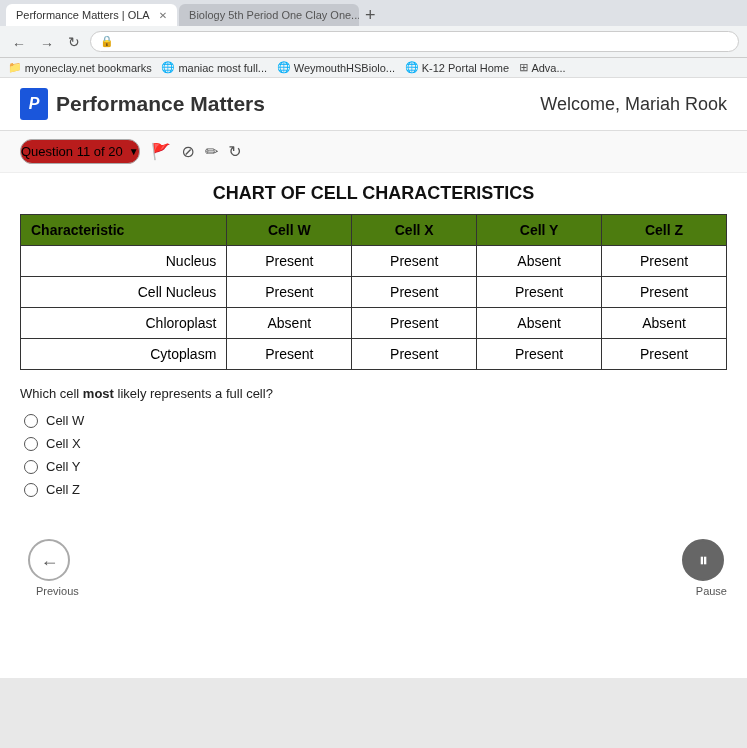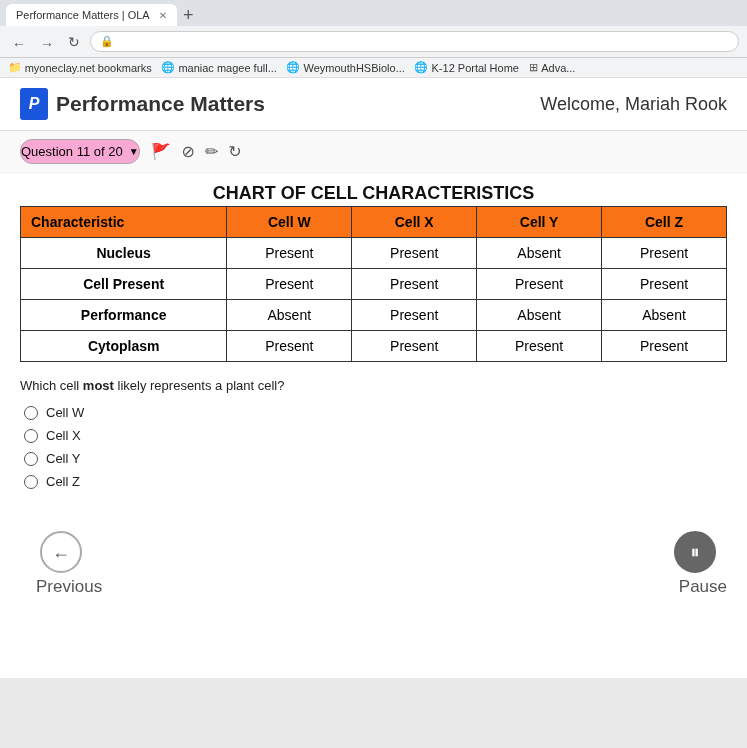--- a/index.html
+++ b/index.html
@@ -150,21 +150,21 @@
       background: #f9f9f9;
       border-bottom: 1px solid #eee;
     }
     .question-selector {
       display: flex;
       align-items: center;
       border: 1px solid #aaa;
       border-radius: 12px;
       padding: 4px 0;
       gap: 6px;
-      background: #f9a8d4;
+      background: #b91c1c;
       font-size: 13px;
       cursor: pointer;
     }
     .question-selector .arrow { font-size: 10px; }
     .toolbar-icons {
       display: flex;
       align-items: center;
       gap: 10px;
     }
     .toolbar-icon {
@@ -174,43 +174,43 @@
     }
 
     
     .question-content {
       padding: 10px 20px 20px;
     }
     .chart-title {
       text-align: center;
       font-size: 18px;
       font-weight: bold;
-      margin-bottom: 2px;
+      margin-bottom: 10px;
       color: #111;
     }
 
     
     .data-table {
       width: 100%;
       border-collapse: collapse;
       margin-bottom: 16px;
     }
     .data-table th, .data-table td {
       border: 1px solid #333;
       padding: 7px 10px;
       text-align: center;
       font-size: 14px;
     }
     .data-table th {
-      background: #f97316;
+      background: #4d7c0f;
       font-weight: bold;
     }
     .data-table td:first-child {
-      text-align: center;
-      font-weight: 700;
+      text-align: right;
+      font-weight: 400;
     }
     .data-table th:first-child {
       text-align: left;
     }
 
     
     .question-text {
       font-size: 13px;
       color: #222;
       margin-bottom: 12px;
@@ -262,59 +262,63 @@
       border-radius: 50%;
       border: 2px solid #aaa;
       background: #fff;
       display: flex;
       align-items: center;
       justify-content: center;
       font-size: 18px;
       color: #555;
     }
     .nav-label {
-      font-size: 17px;
+      font-size: 11px;
       color: #555;
       padding-left: 16px;
     }
     .pause-btn .nav-circle {
       background: #666;
       color: white;
       border-color: #666;
     }
   </style>
 </head>
 <body>
 
 <div class="browser-chrome">
   <div class="tab-bar">
     <div class="tab active">
       <span>Performance Matters | OLA</span>
       <span class="tab-close">✕</span>
+    </div>
+    <div class="tab inactive">
+      <span>Biology 5th Period One Clay One...</span>
+
     </div>
     <span style="margin-left:4px; font-size:18px; color:#555; cursor:pointer;">+</span>
   </div>
 
   <div class="nav-bar">
     <button class="nav-btn">←</button>
     <button class="nav-btn">→</button>
     <button class="nav-btn">↻</button>
     <div class="address-bar">
       <span class="lock-icon">🔒</span>
     </div>
   </div>
 
   <div class="bookmarks-bar">
     <div class="bookmark-item">
       <span class="bookmark-icon">📁</span>
       <span>myoneclay.net bookmarks</span>
     </div>
     <div class="bookmark-item">
       <span class="bookmark-icon">🌐</span>
-      <span>maniac magee full...</span>
+      <span>maniac most full...</span>
     </div>
     <div class="bookmark-item">
       <span class="bookmark-icon">🌐</span>
       <span>WeymouthHSBiolo...</span>
     </div>
     <div class="bookmark-item">
       <span class="bookmark-icon">🌐</span>
       <span>K-12 Portal Home</span>
     </div>
     <div class="bookmark-item">
@@ -364,45 +368,45 @@
       </thead>
       <tbody id="table-body">
       <tr>
             <td>Nucleus</td>
             <td>Present</td>
             <td>Present</td>
             <td>Absent</td>
             <td>Present</td>
           </tr>
           <tr>
-            <td>Cell Present</td>
+            <td>Cell Nucleus</td>
             <td>Present</td>
             <td>Present</td>
             <td>Present</td>
             <td>Present</td>
           </tr>
           <tr>
-            <td>Performance</td>
+            <td>Chloroplast</td>
             <td>Absent</td>
             <td>Present</td>
             <td>Absent</td>
             <td>Absent</td>
           </tr>
           <tr>
             <td>Cytoplasm</td>
             <td>Present</td>
             <td>Present</td>
             <td>Present</td>
             <td>Present</td>
           </tr>
         </tbody>
     </table>
 
     <p class="question-text">
-      <span>Which cell </span><strong>most</strong><span> likely represents a plant cell?</span>
+      <span>Which cell </span><strong>most</strong><span> likely represents a full cell?</span>
     </p>
 
     <div class="answer-choices" id="answer-choices">
     <div class="answer-choice">
           <span class="radio-circle"></span>
           <span>Cell W</span>
         </div>
         <div class="answer-choice">
           <span class="radio-circle"></span>
           <span>Cell X</span>

